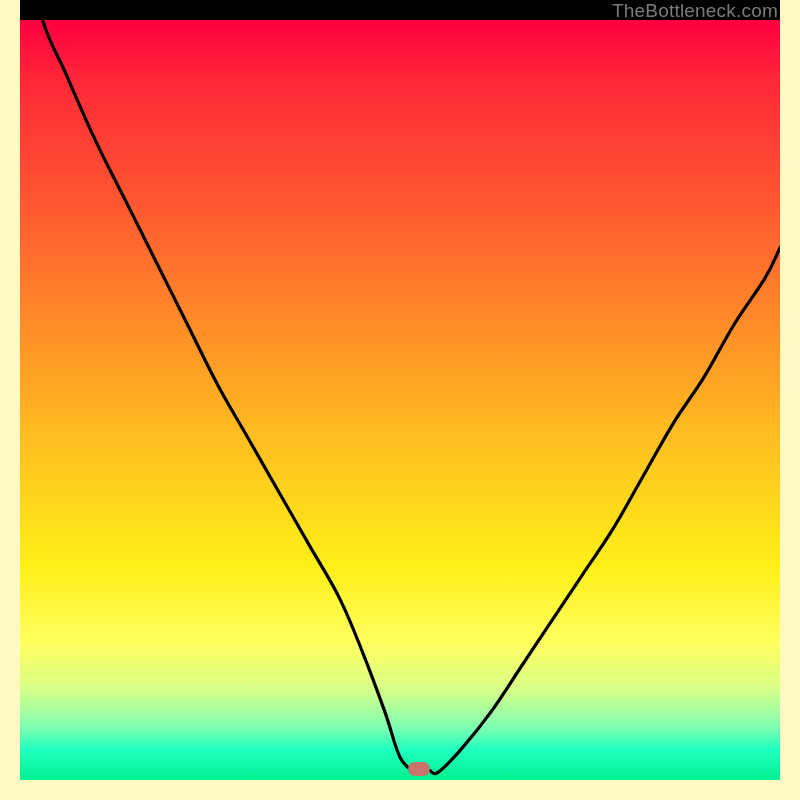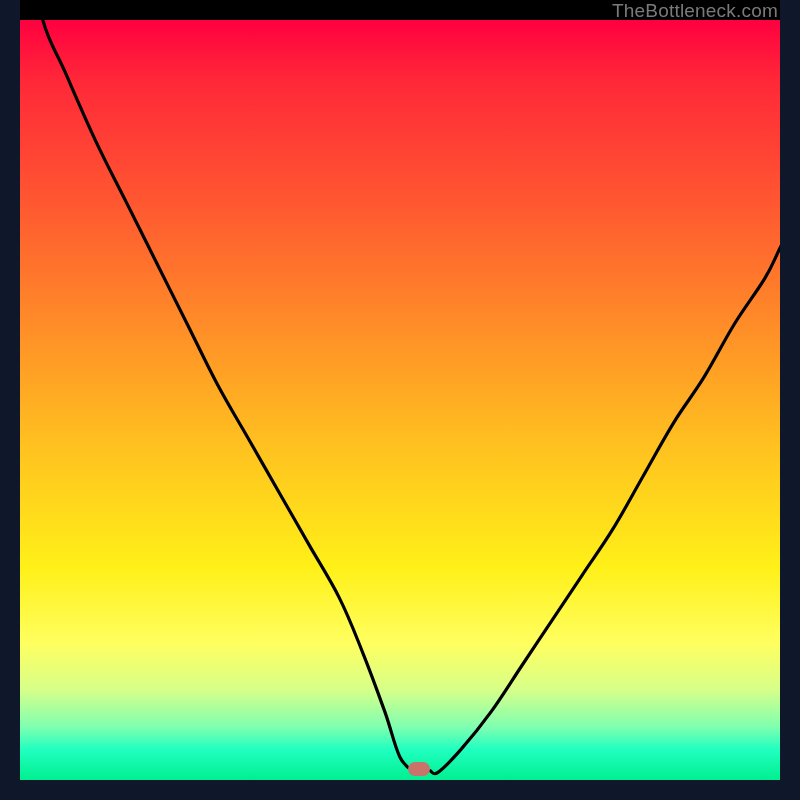--- a/index.html
+++ b/index.html
@@ -8,21 +8,21 @@
     width: 800px;
     height: 800px;
     background: #000;
     overflow: hidden;
     font-family: Arial, Helvetica, sans-serif;
   }
   .frame {
     position: relative;
     width: 800px;
     height: 800px;
-    background: #0f172a;
+    background: #fef9c3;
   }
   .plot-bg {
     position: absolute;
     left: 20px;
     top: 20px;
     width: 760px;
     height: 760px;
     background: linear-gradient(
       to bottom,
       #ff0040 0%,

